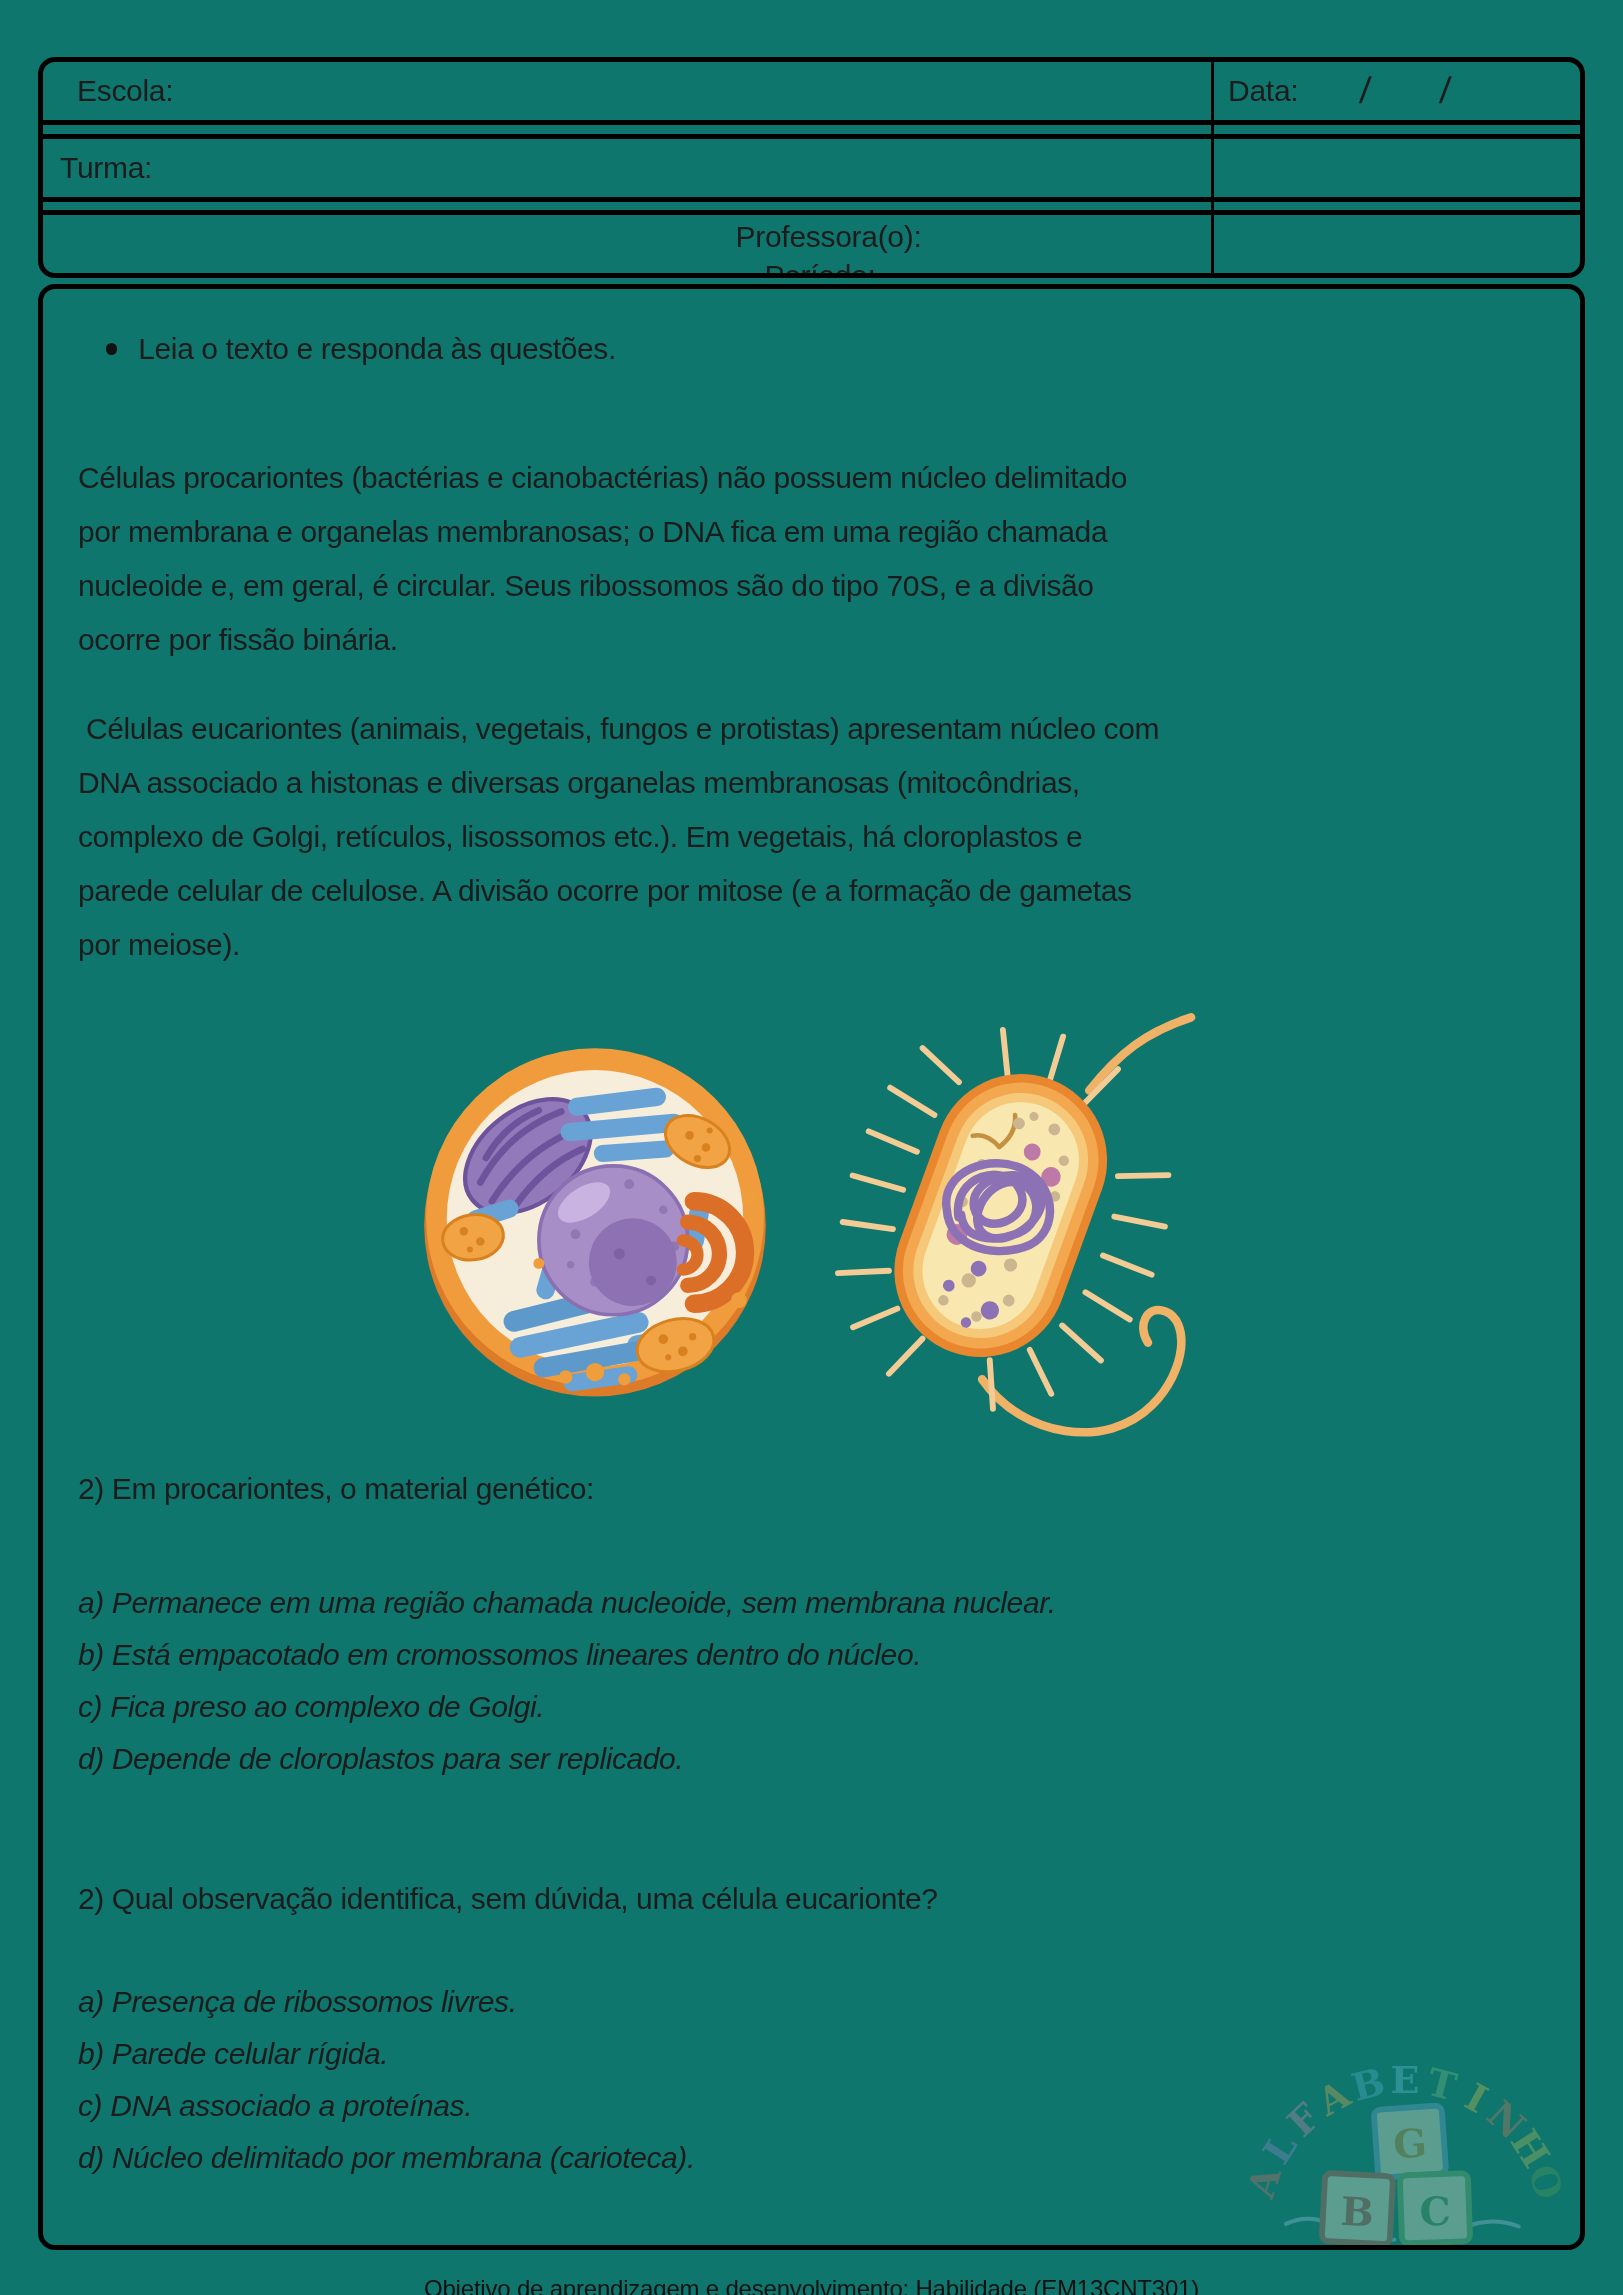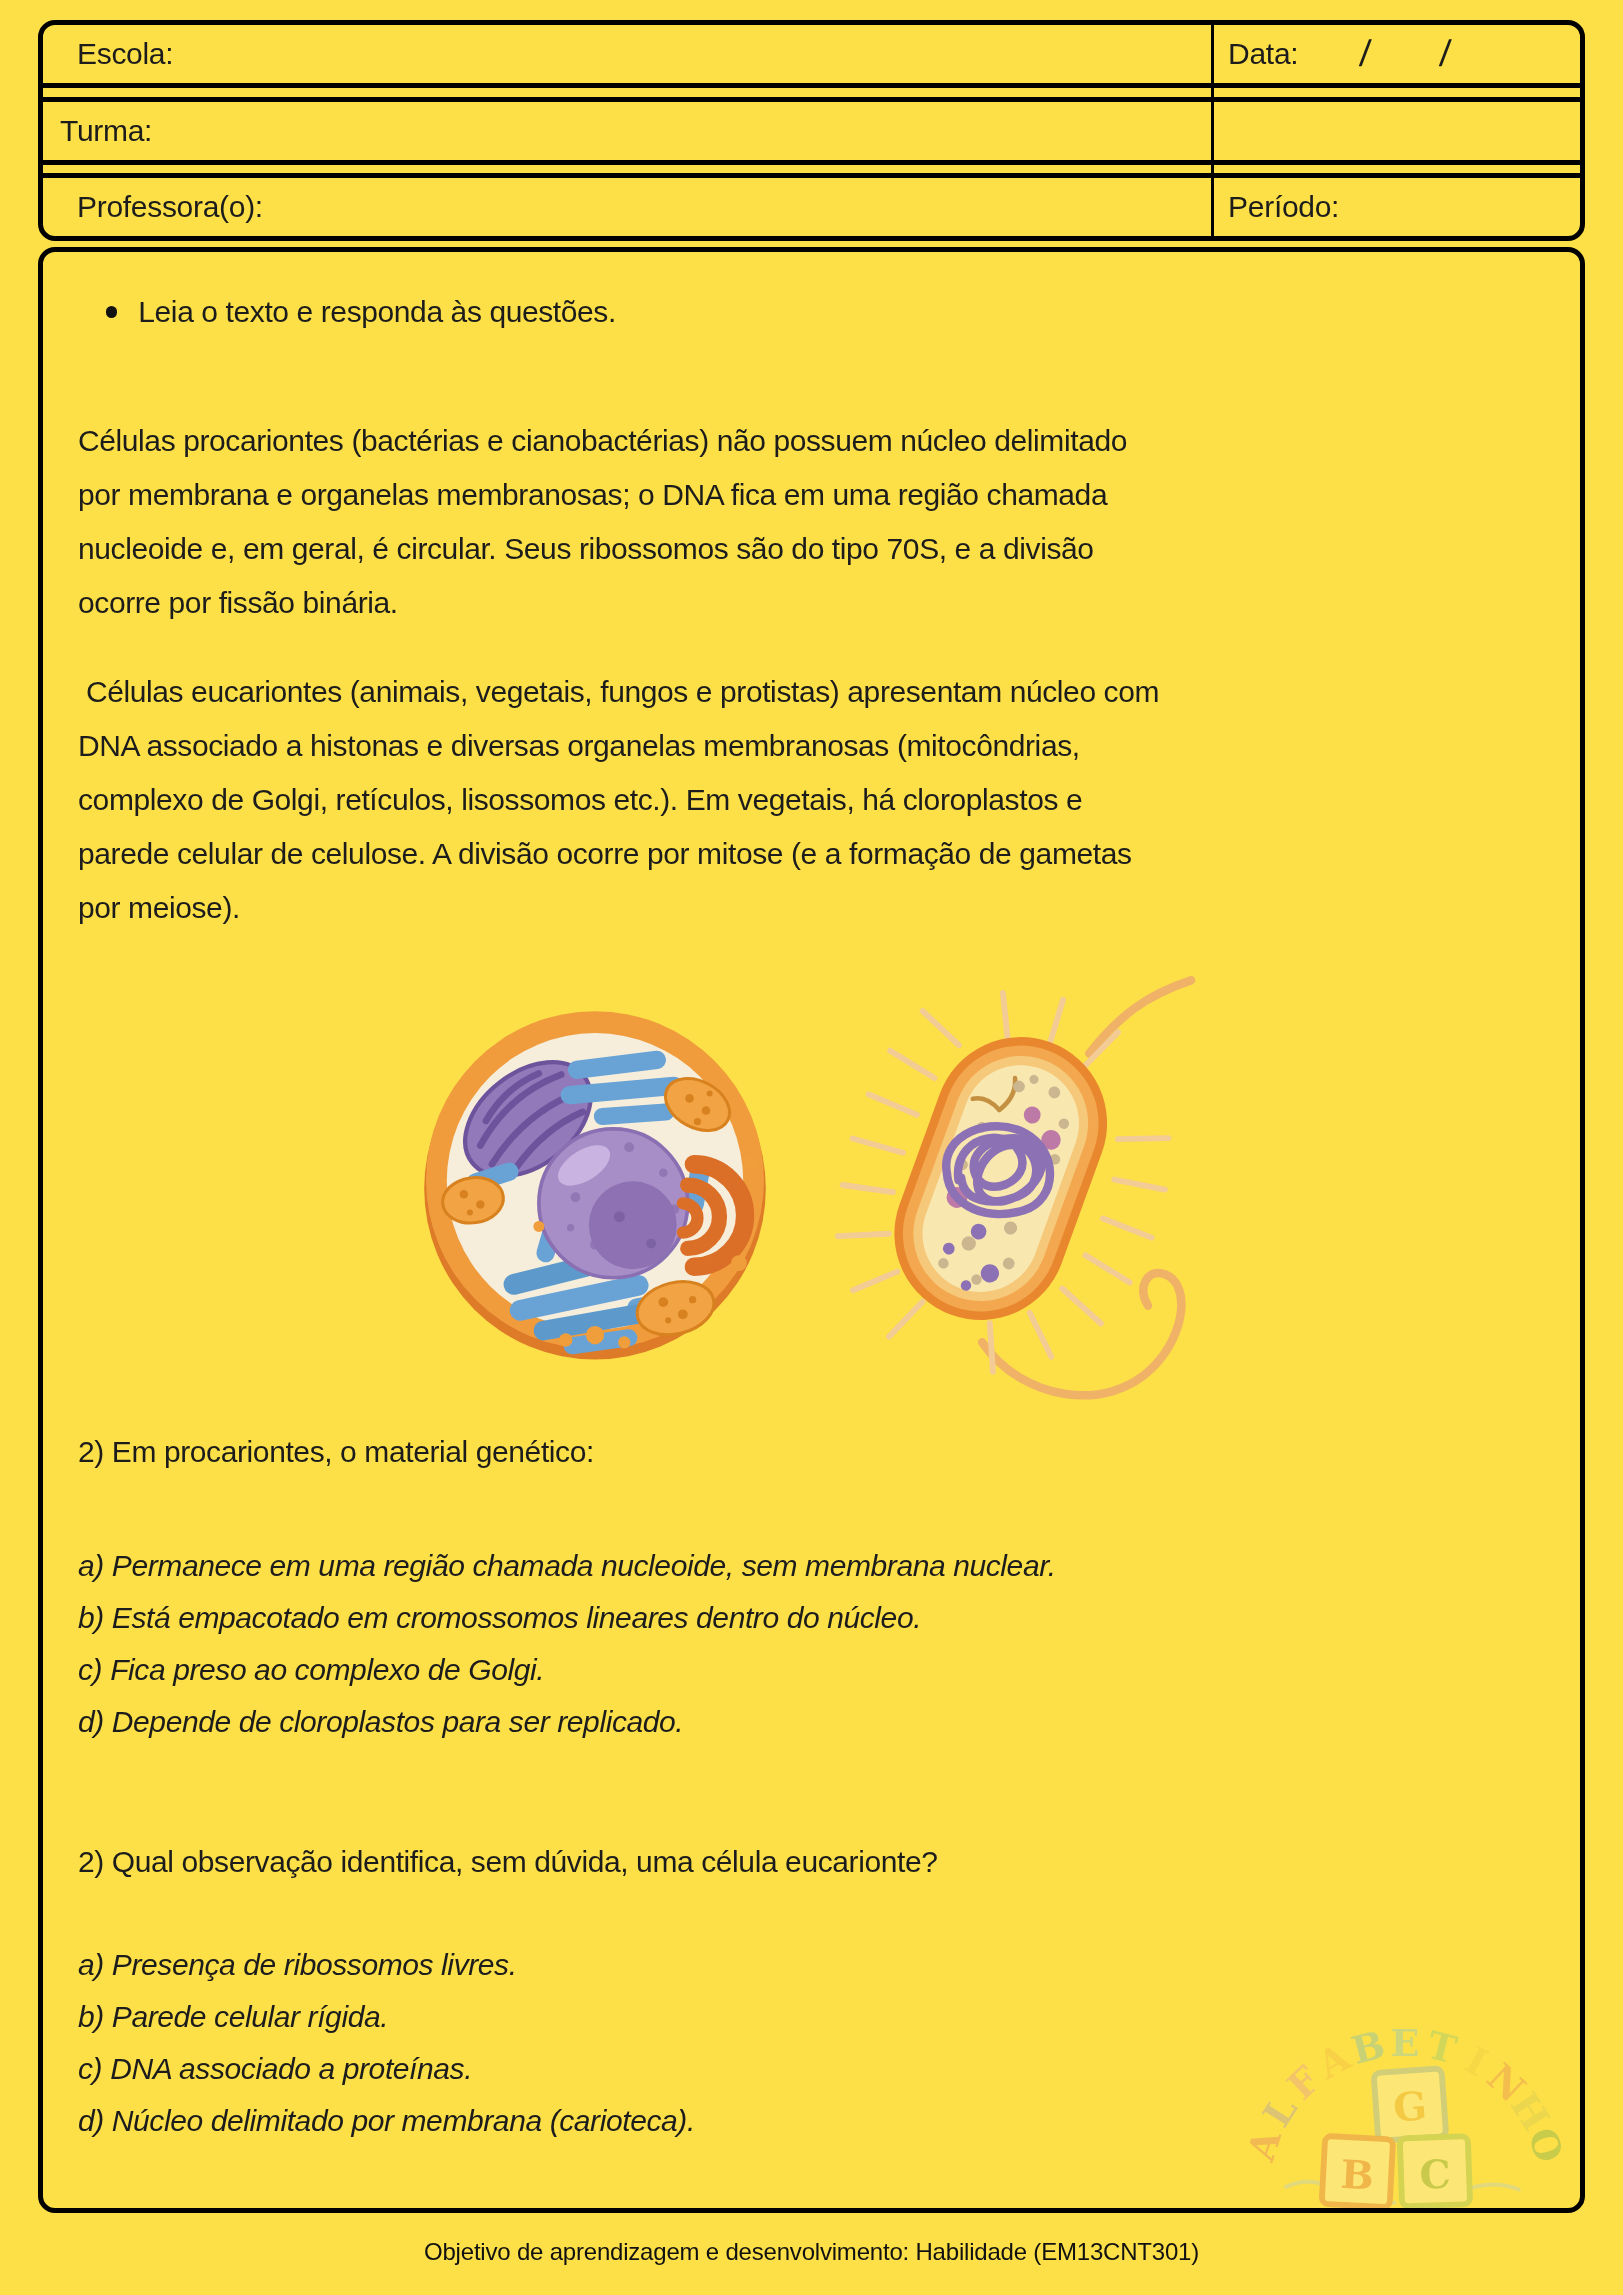--- a/index.html
+++ b/index.html
@@ -1,22 +1,22 @@
 <!DOCTYPE html>
 <html style="font-size:10.5px"><head>
 <meta charset="utf-8">
 <style>
   html,body{margin:0;padding:0;background:#ffffff;}
   body{font-family:"Liberation Sans",sans-serif;color:#1c1c1c;}
-  .page{width:1623px;height:2295px;box-sizing:border-box;padding:20px 38px 0;position:relative;overflow:hidden;background:#fde047;}
+  .page{width:1623px;height:2295px;box-sizing:border-box;padding:57px 38px 0;position:relative;overflow:hidden;background:#0f766e;}
 
   
   .header-box{border:5.9px solid #000;border-radius:17px;position:relative;overflow:hidden;}
   .hrow{display:flex;align-items:center;height:58px;border-bottom:5.2px solid #000;}
-  .hrow.last{border-bottom:none;}
+  .hrow.last{border-bottom:none;flex-direction:column;}
   .hspacer{height:8.5px;border-bottom:5.2px solid #000;}
   .lcell{flex:0 0 76%;height:100%;display:flex;align-items:center;padding-left:34px;box-sizing:border-box;}
   .rcell{flex:1;height:100%;display:flex;align-items:center;padding-left:17px;box-sizing:border-box;}
   .hdivider{position:absolute;top:0;bottom:0;left:76%;width:2.6px;background:#000;}
   .hlabel{font-size:30px;letter-spacing:-0.3px;}
   .blank{flex:1;height:70%;}
   .slash{font-size:37px;font-weight:300;transform:skewX(-6deg);}
   .slash.s1{margin-left:62px;}
   .slash.s2{margin-left:69px;}
 

